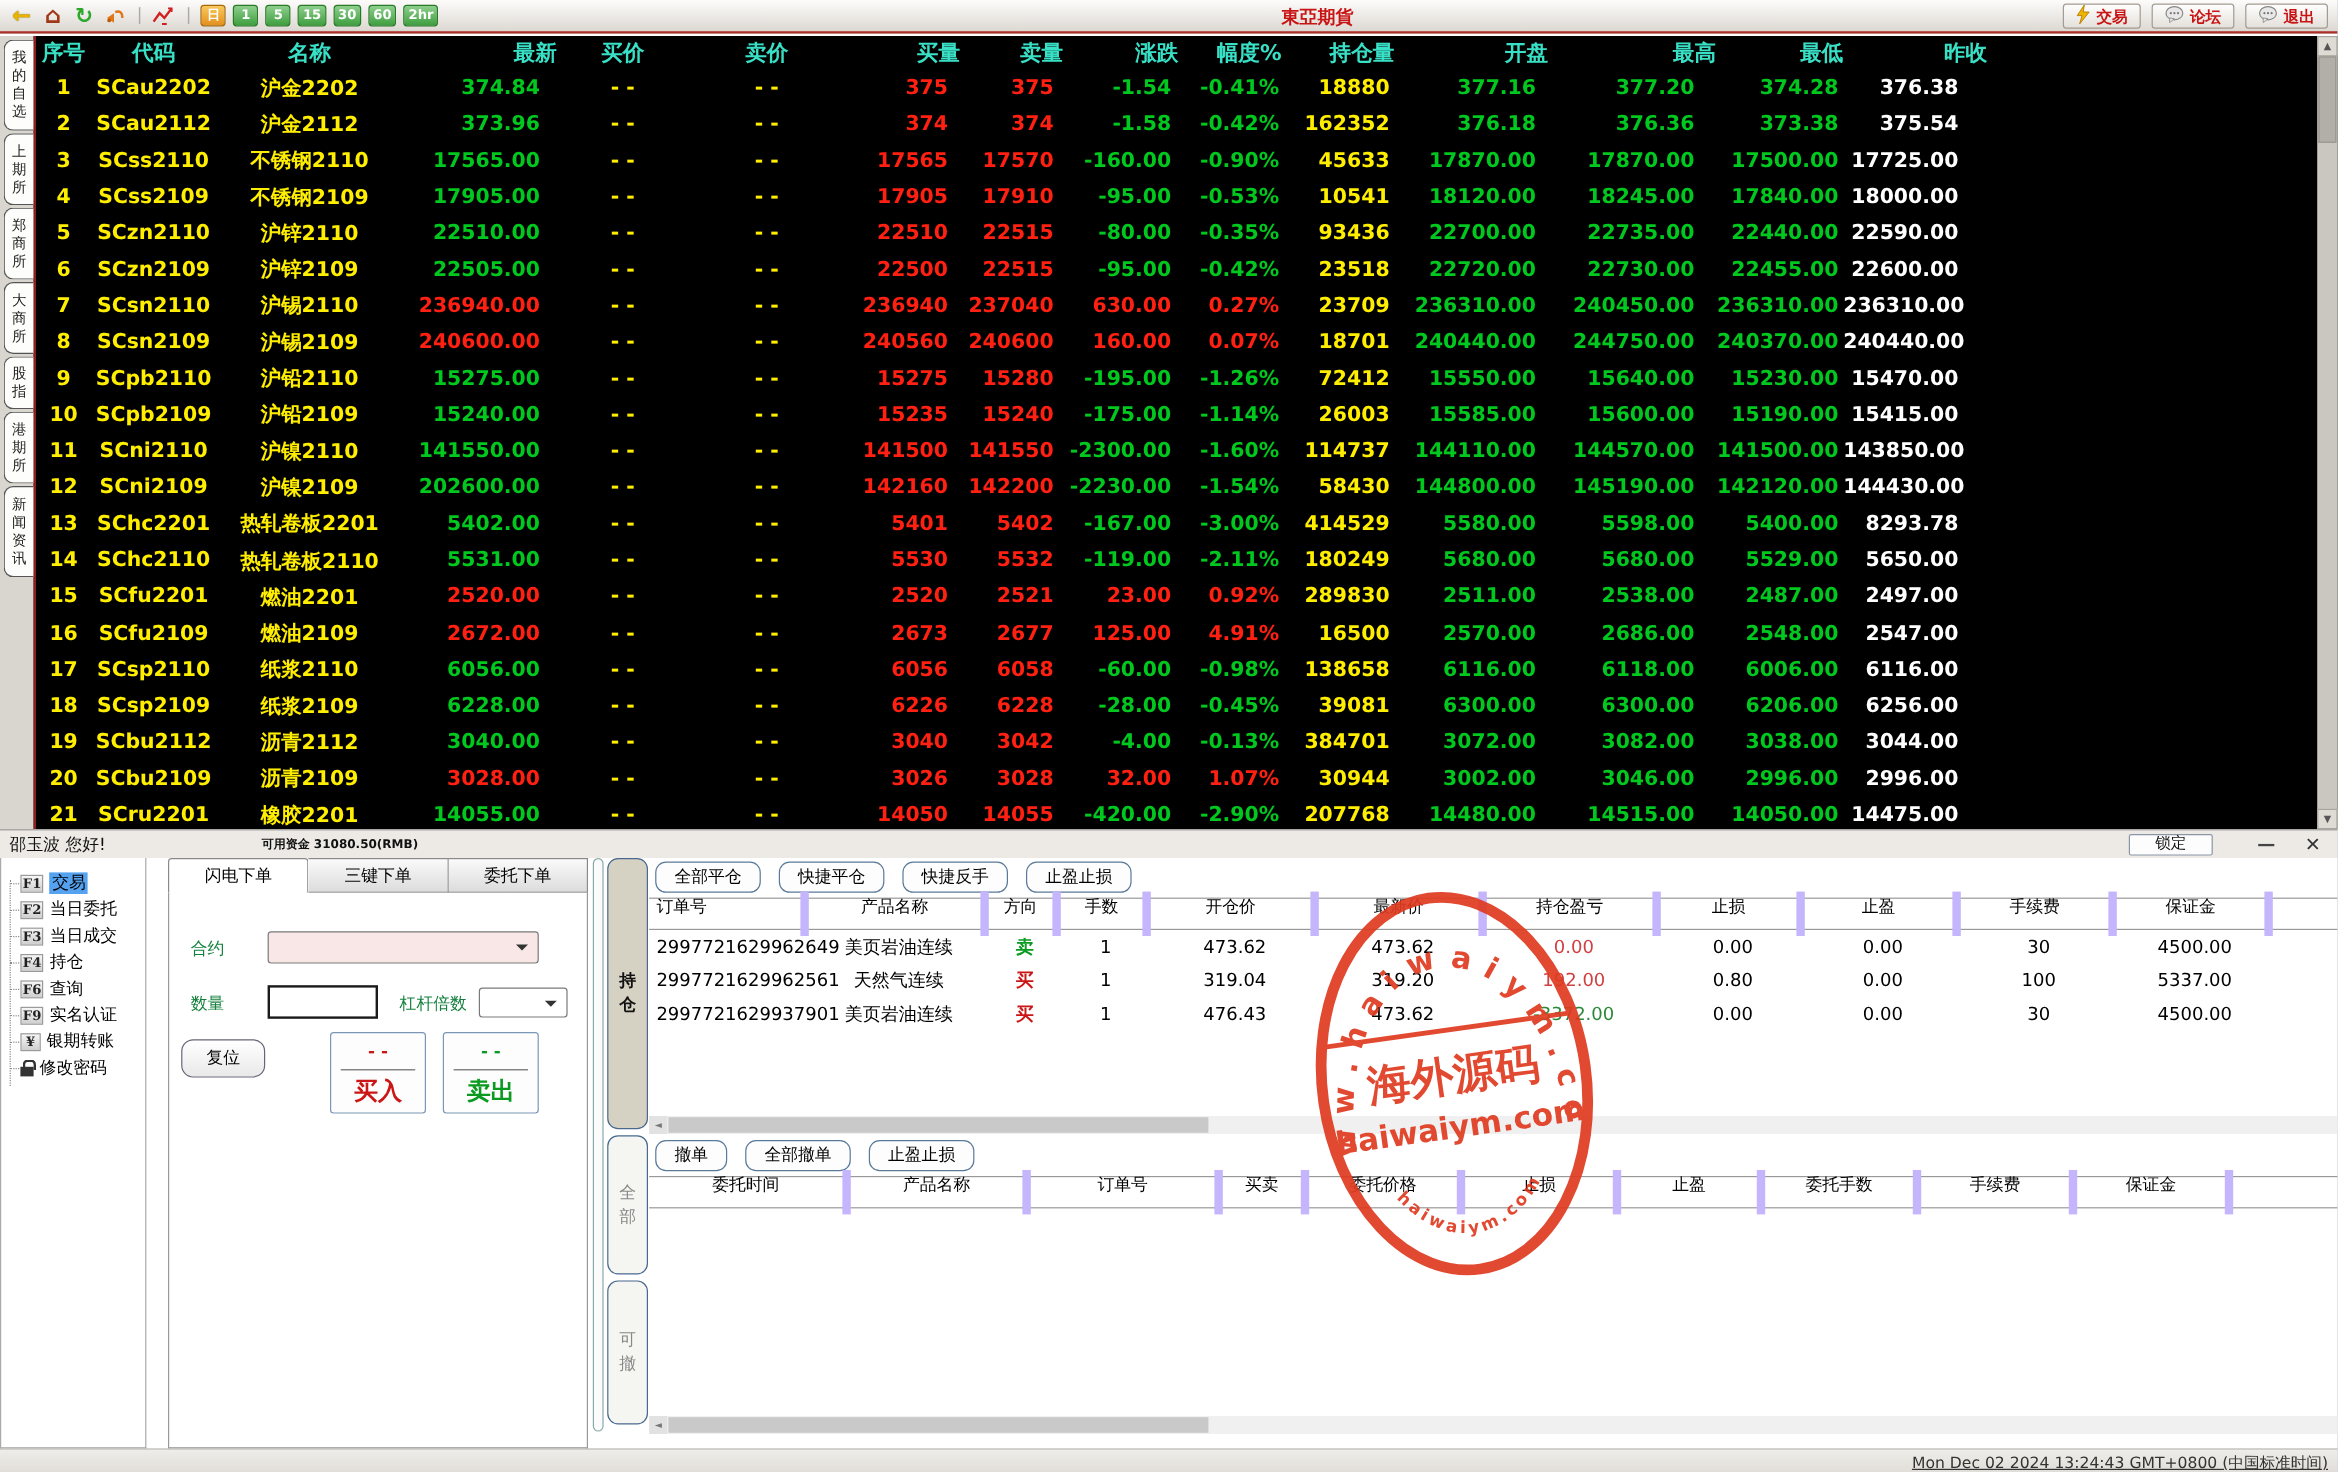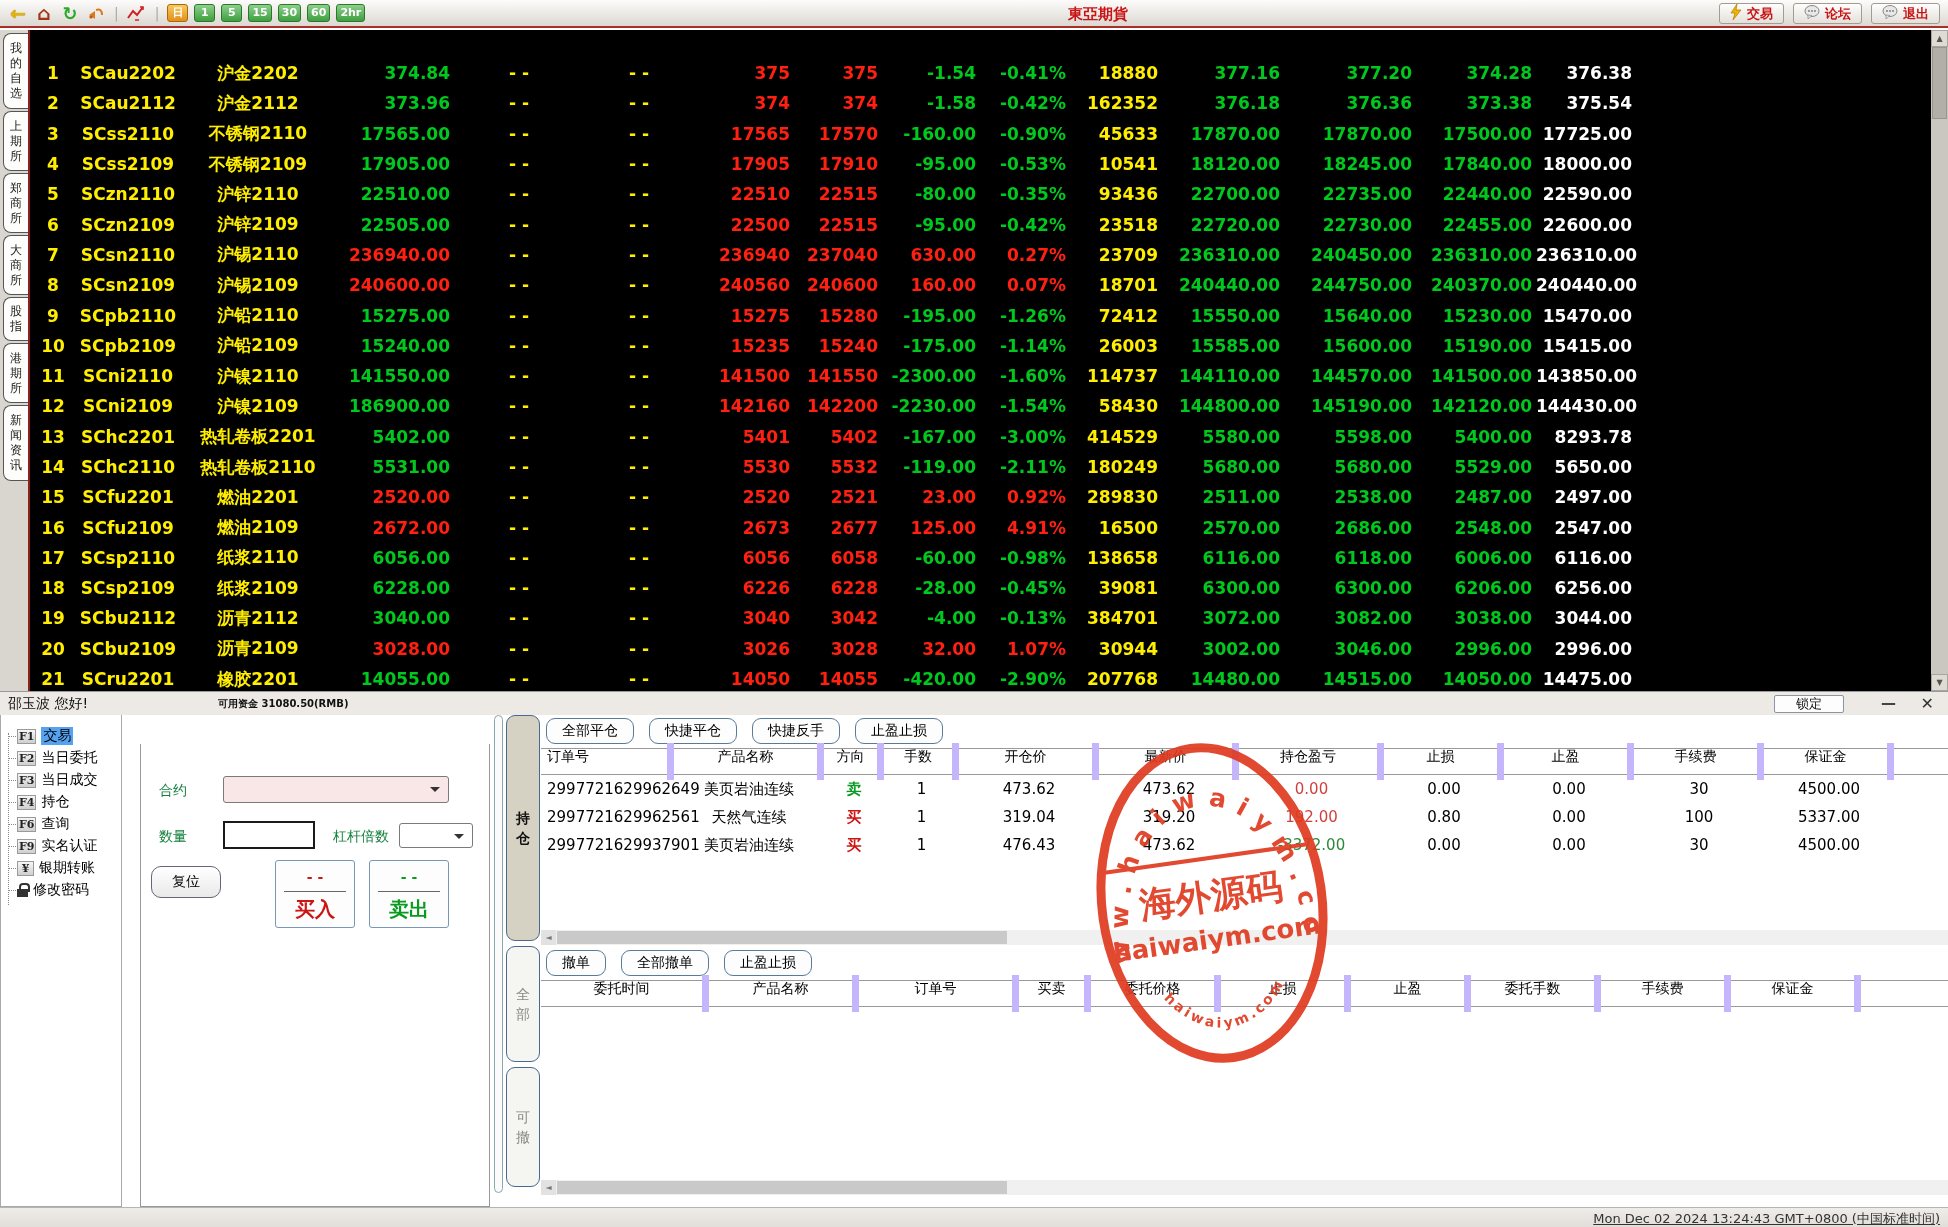--- a/index.html
+++ b/index.html
@@ -259,20 +259,37 @@
         <span>所</span>
       </div>
       <div class="ex-tab" style="height: 76px;">
         <span>新</span>
         <span>闻</span>
         <span>资</span>
         <span>讯</span>
       </div>
     </div>
   <div class="market-table">
+    <div class="m-header" id="market-header">
+        <div class="mc m-hcell c0">序号</div>
+        <div class="mc m-hcell c1">代码</div>
+        <div class="mc m-hcell c2">名称</div>
+        <div class="mc m-hcell c3">最新</div>
+        <div class="mc m-hcell c4">买价</div>
+        <div class="mc m-hcell c5">卖价</div>
+        <div class="mc m-hcell c6">买量</div>
+        <div class="mc m-hcell c7">卖量</div>
+        <div class="mc m-hcell c8">涨跌</div>
+        <div class="mc m-hcell c9">幅度%</div>
+        <div class="mc m-hcell c10">持仓量</div>
+        <div class="mc m-hcell c11">开盘</div>
+        <div class="mc m-hcell c12">最高</div>
+        <div class="mc m-hcell c13">最低</div>
+        <div class="mc m-hcell c14">昨收</div>
+      </div>
     <div class="m-rows" id="market-rows">
         <div class="m-row trend-down">
           <span class="mc c0 f-seq">1</span>
           <span class="mc c1 f-code">SCau2202</span>
           <span class="mc c2 f-name">沪金2202</span>
           <span class="mc c3 f-last">374.84</span>
           <span class="mc c4 f-bid">- -</span>
           <span class="mc c5 f-ask">- -</span>
           <span class="mc c6 f-bvol">375</span>
           <span class="mc c7 f-avol">375</span>
@@ -451,21 +468,21 @@
           <span class="mc c10 f-oi">114737</span>
           <span class="mc c11 f-open">144110.00</span>
           <span class="mc c12 f-high">144570.00</span>
           <span class="mc c13 f-low">141500.00</span>
           <span class="mc c14 f-prev">143850.00</span>
         </div>
         <div class="m-row trend-down">
           <span class="mc c0 f-seq">12</span>
           <span class="mc c1 f-code">SCni2109</span>
           <span class="mc c2 f-name">沪镍2109</span>
-          <span class="mc c3 f-last">186900.00</span>
+          <span class="mc c3 f-last">202600.00</span>
           <span class="mc c4 f-bid">- -</span>
           <span class="mc c5 f-ask">- -</span>
           <span class="mc c6 f-bvol">142160</span>
           <span class="mc c7 f-avol">142200</span>
           <span class="mc c8 f-chg">-2230.00</span>
           <span class="mc c9 f-pct">-1.54%</span>
           <span class="mc c10 f-oi">58430</span>
           <span class="mc c11 f-open">144800.00</span>
           <span class="mc c12 f-high">145190.00</span>
           <span class="mc c13 f-low">142120.00</span>
@@ -673,20 +690,25 @@
         <span class="key-box">¥</span>
         <span class="tree-label">银期转账</span>
       </div>
       <div class="tree-item">
         <span class="lock-glyph"></span>
         <span class="tree-label">修改密码</span>
       </div>
     </div>
 
   <div class="trade-panel">
+    <div class="trade-tabs" id="trade-tabs">
+        <div class="t-tab active">闪电下单</div>
+        <div class="t-tab">三键下单</div>
+        <div class="t-tab">委托下单</div>
+      </div>
     <div class="trade-body">
       <span class="fld-label" style="left:18px; top:38px;">
           <span>合约</span>
         </span>
       <div class="combo" style="left:82px; top:32px; width:226px; height:27px;"><span></span></div>
       <span class="fld-label" style="left:18px; top:84px;">
           <span>数量</span>
         </span>
       <input class="qty-input" style="left: 82px; top: 77px; width: 92px; height: 28px;" value="">
       <span class="fld-label" style="left:192px; top:84px; width:62px;">

